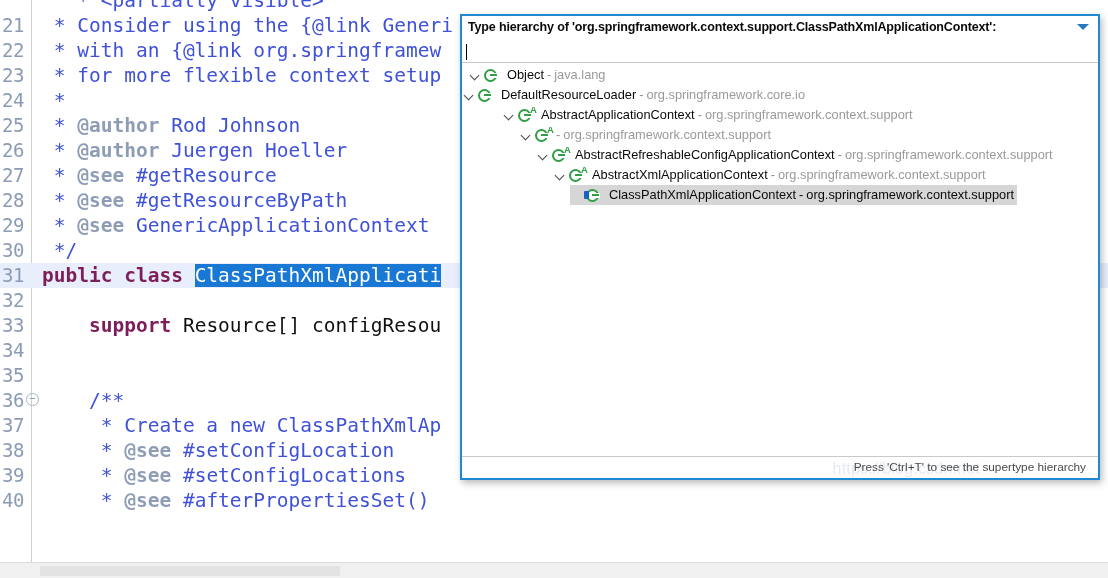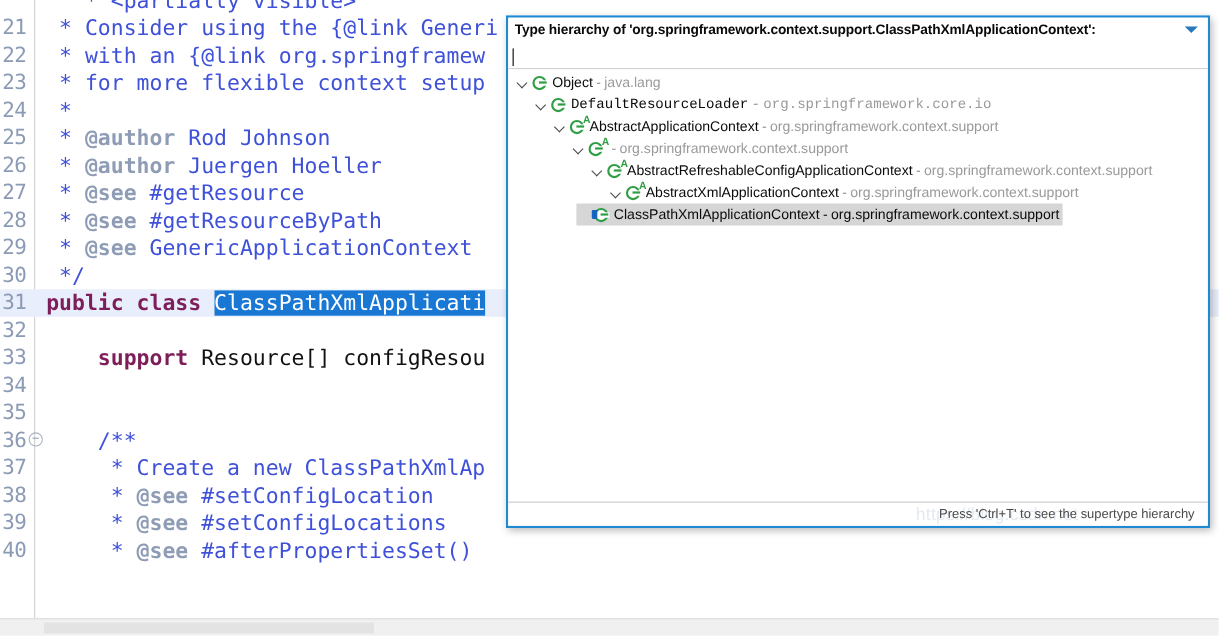--- a/index.html
+++ b/index.html
@@ -203,21 +203,21 @@
     line-height:10px;
   }
   .cicon .bluemark {
     position:absolute; left:-1px; top:4px;
     width:5px; height:8px;
     background:#1565c0;
     border-radius:1px;
   }
   .row-name {
     color:#0a0a0a;
-    margin-left:0;
+    margin-left:5px;
   }
   .row-sep { color:#8f8f8f; margin:0 3px; }
   .row-pkg { color:#9a9a9a; }
   .selected-row .row-sep,
   .selected-row .row-pkg { color:#0a0a0a; }
 
   #dlg-status {
     flex:0 0 22px;
     height:22px;
     border-top:1px solid #c9c9c9;
@@ -295,21 +295,21 @@
           <span class="cicon">
             <span class="disc"></span>
             <span class="cgap"></span>
             <span class="cbar"></span>
           </span>
           <span class="row-name">Object</span>
           <span class="row-sep">-</span>
           <span class="row-pkg">java.lang</span>
         </div>
       </div>
-      <div class="tree-row" style="padding-left: 23px; font-family: Liberation Mono, monospace;">
+      <div class="tree-row" style="">
         <div class="row-inner">
           <span class="twisty open"></span>
           <span class="cicon">
             <span class="disc"></span>
             <span class="cgap"></span>
             <span class="cbar"></span>
           </span>
           <span class="row-name">DefaultResourceLoader</span>
           <span class="row-sep">-</span>
           <span class="row-pkg">org.springframework.core.io</span>
@@ -363,21 +363,21 @@
             <span class="disc"></span>
             <span class="cgap"></span>
             <span class="cbar"></span>
             <span class="abadge">A</span>
           </span>
           <span class="row-name">AbstractXmlApplicationContext</span>
           <span class="row-sep">-</span>
           <span class="row-pkg">org.springframework.context.support</span>
         </div>
       </div>
-      <div class="tree-row selected-row" style="padding-left: 62px;">
+      <div class="tree-row selected-row" style="padding-left: 108px;">
         <div class="row-inner">
           <span class="twisty"></span>
           <span class="cicon">
             <span class="disc"></span>
             <span class="cgap"></span>
             <span class="cbar"></span>
             <span class="bluemark"></span>
           </span>
           <span class="row-name">ClassPathXmlApplicationContext</span>
           <span class="row-sep">-</span>

